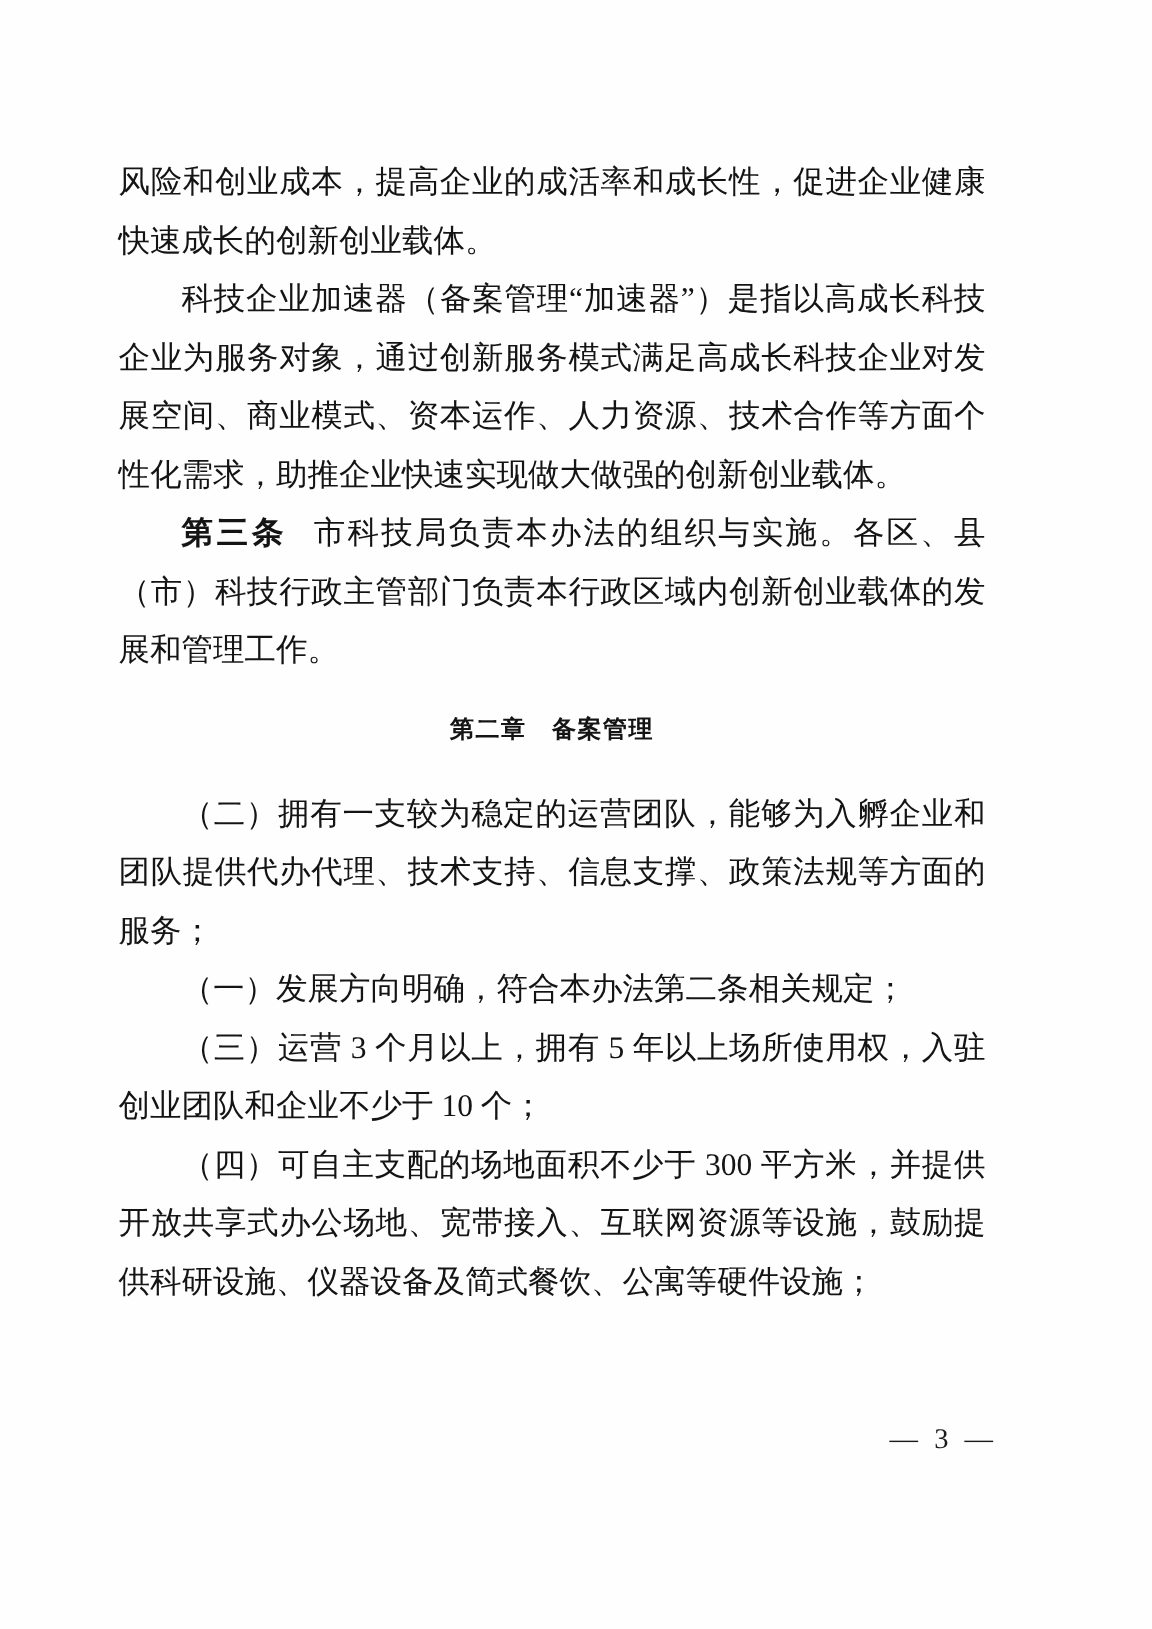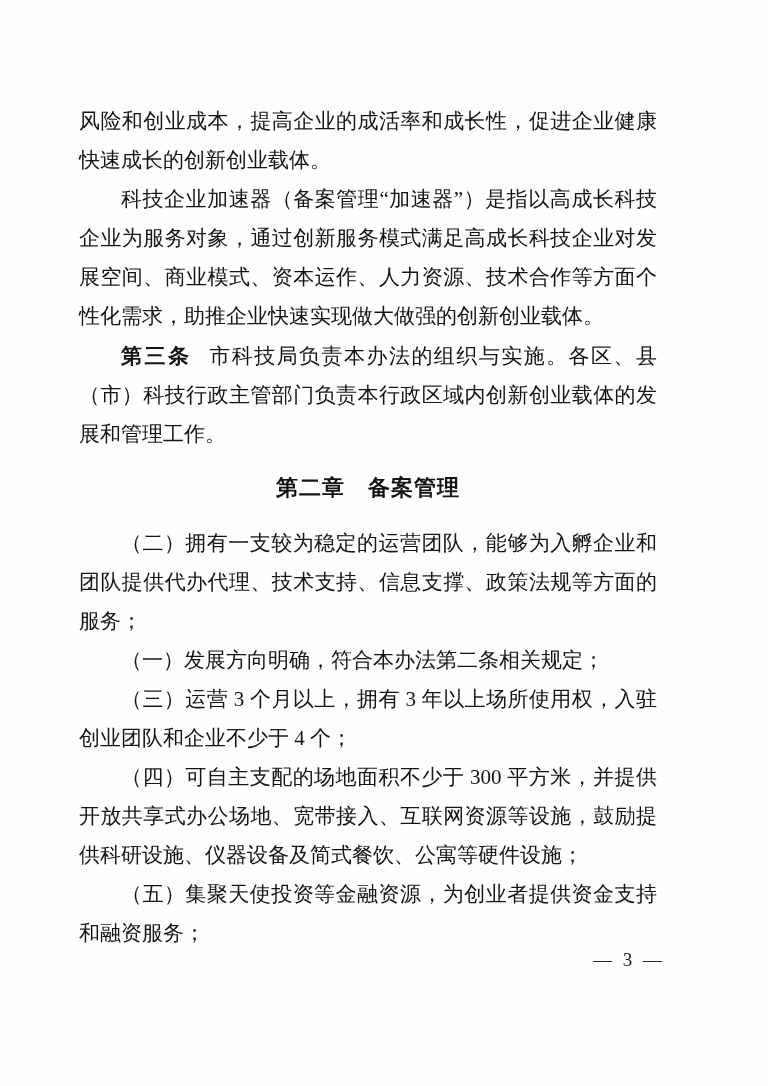--- a/index.html
+++ b/index.html
@@ -32,21 +32,21 @@
   .art-num {
     font-weight: bold;
     font-family: "Liberation Sans", "DejaVu Sans", sans-serif;
     margin-right: 0.85em;
     letter-spacing: 1px;
   }
   .chapter {
     text-align: center;
     text-indent: 0;
     font-weight: bold;
-    font-size: 22px;
+    font-size: 16px;
     font-family: "Liberation Sans", "DejaVu Sans", sans-serif;
     margin: 14px 0 17px 0;
     letter-spacing: 1px;
   }
   .pagenum {
     position: absolute;
     top: 949px;
     right: 103px;
     font-size: 19px;
     letter-spacing: 3px;
@@ -65,22 +65,21 @@
 
     <p class="para"><span class="art-num">第三条</span><span>市科技局负责本办法的组织与实施。各区、县（市）科技行政主管部门负责本行政区域内创新创业载体的发展和管理工作。</span></p>
 
     <div class="chapter">第二章　备案管理</div>
 
 
     <p class="para"><span>（二）拥有一支较为稳定的运营团队，能够为入孵企业和团队提供代办代理、技术支持、信息支撑、政策法规等方面的服务；</span></p>
 
     <p class="para"><span>（一）发展方向明确，符合本办法第二条相关规定；</span></p>
 
-    <p class="para"><span>（三）运营 3 个月以上，拥有 3 年以上场所使用权，入驻创业团队和企业不少于 4 个；</span></p>
+    <p class="para"><span>（三）运营 3 个月以上，拥有 5 年以上场所使用权，入驻创业团队和企业不少于 10 个；</span></p>
 
     <p class="para"><span>（四）可自主支配的场地面积不少于 300 平方米，并提供开放共享式办公场地、宽带接入、互联网资源等设施，鼓励提供科研设施、仪器设备及简式餐饮、公寓等硬件设施；</span></p>
 
-    <p class="para"><span>（五）集聚天使投资等金融资源，为创业者提供资金支持和融资服务；</span></p>
 
   </div>
 
   <div class="pagenum">— 3 —</div>
 </div>
 
 </body></html>

